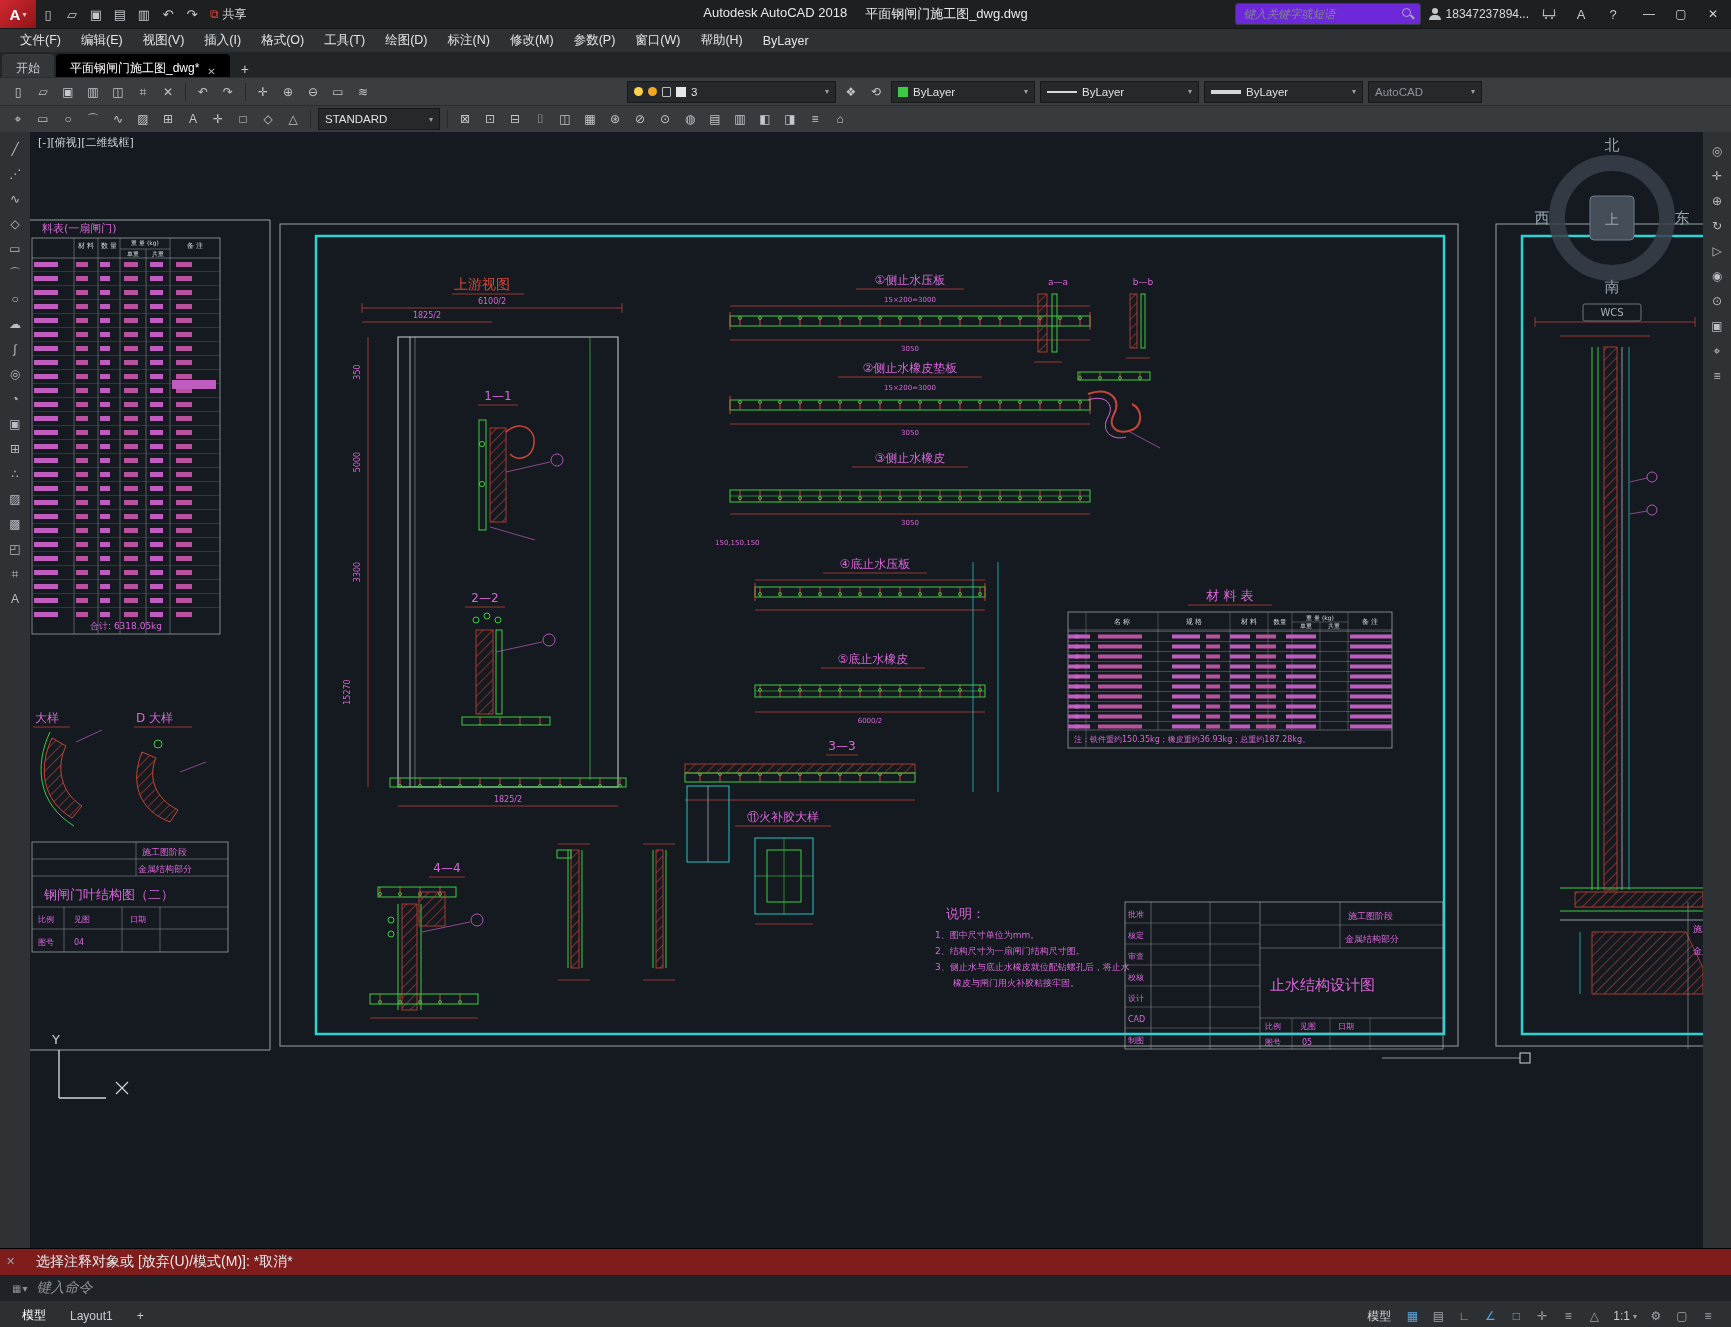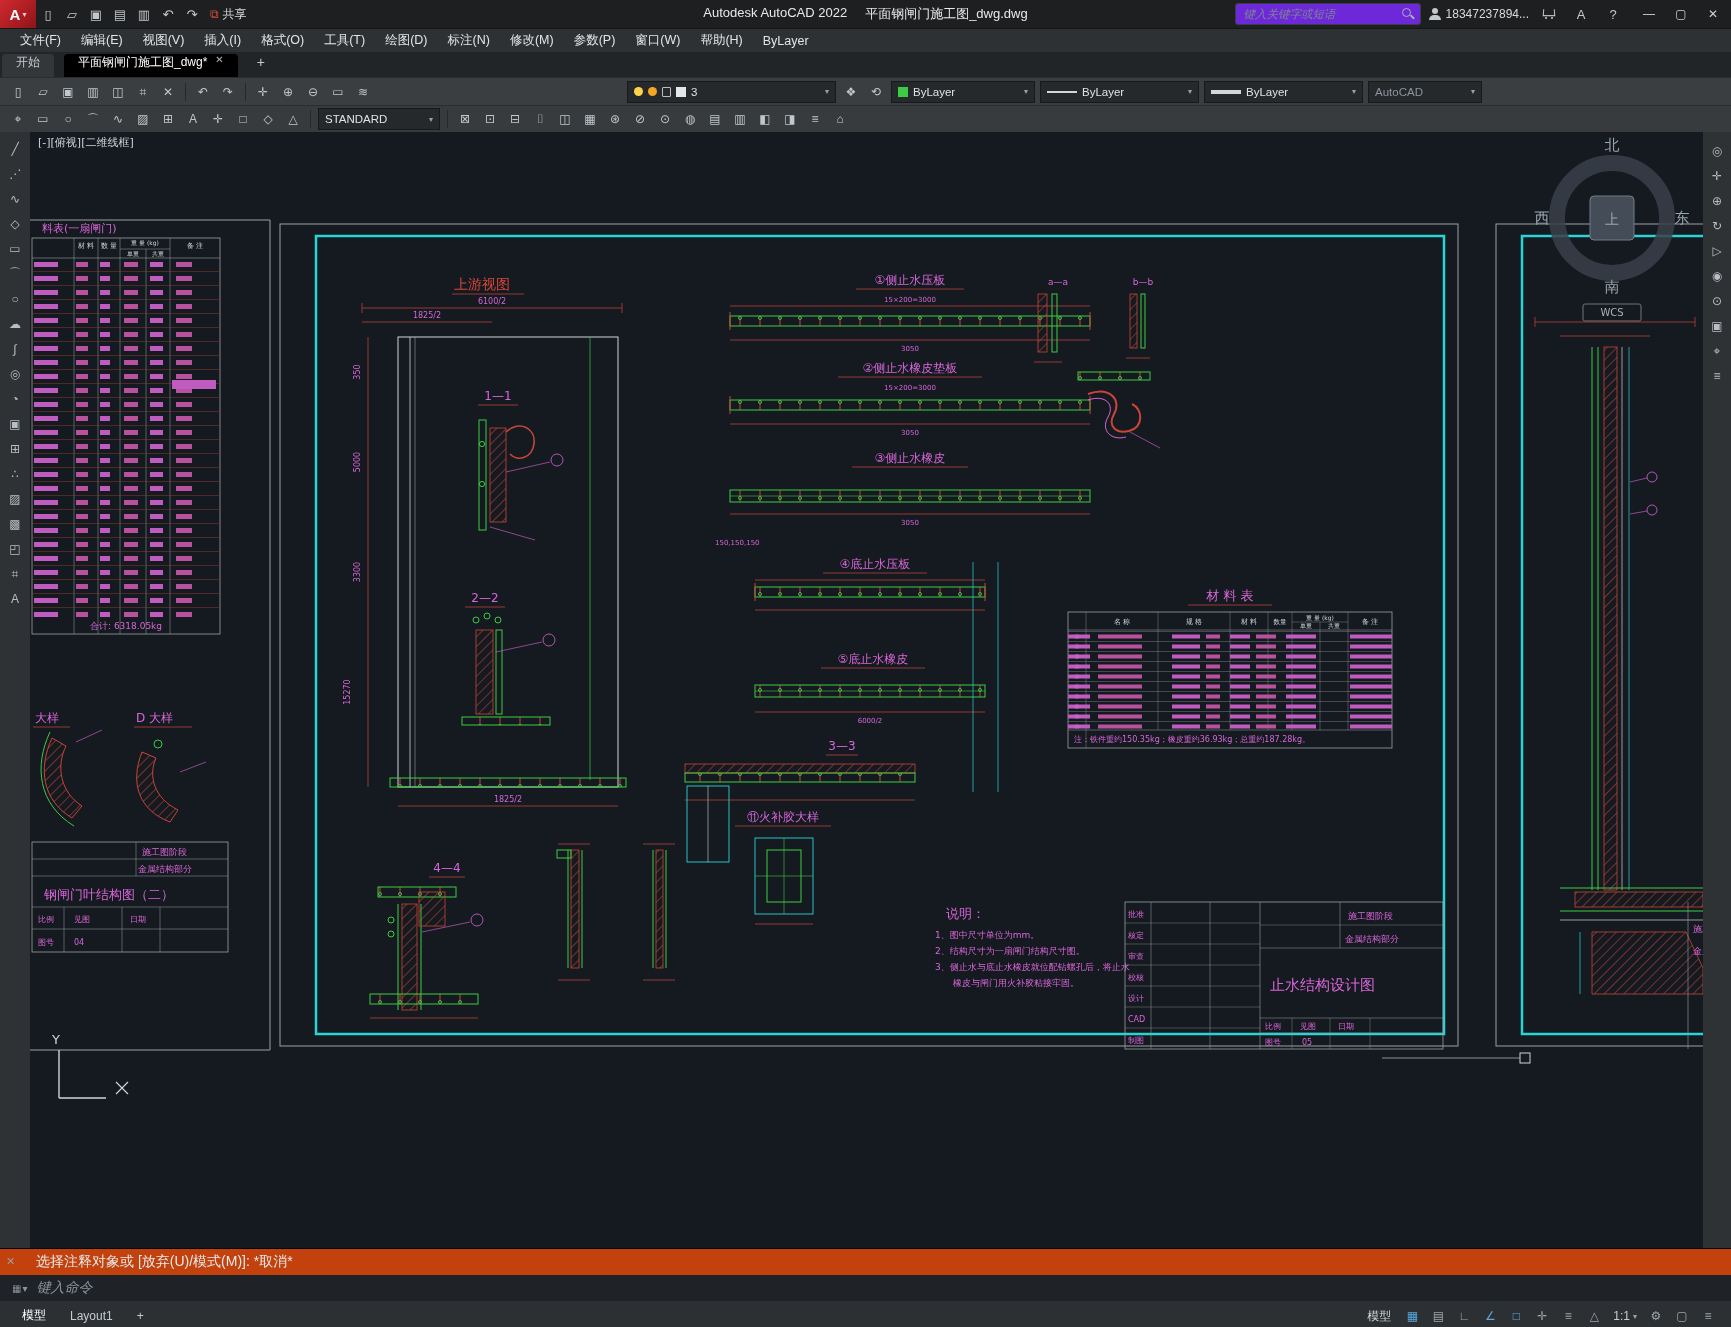--- a/index.html
+++ b/index.html
@@ -23,21 +23,21 @@
   .person::after{content:"";position:absolute;left:0;top:7px;width:12px;height:5px;border-radius:6px 6px 0 0;background:#c3c8cc;}
   .cart{width:14px;height:12px;position:relative;display:inline-block;}
   .cart::before{content:"";position:absolute;left:1px;top:1px;width:10px;height:6px;border:1.5px solid #c3c8cc;border-top:none;transform:perspective(10px) rotateX(8deg);}
   .cart::after{content:"";position:absolute;left:3px;top:9px;width:2px;height:2px;background:#c3c8cc;border-radius:50%;box-shadow:6px 0 0 #c3c8cc;}
   .account{display:flex;align-items:center;gap:5px;font-size:12px;color:#d6dadd;}
   .wbtns{display:flex;}
   .wbtn{width:32px;height:28px;display:flex;align-items:center;justify-content:center;font-size:12px;color:#cfd3d7;}
   .menubar{height:23px;background:#2e3134;border-top:1px solid #141617;display:flex;align-items:center;padding-left:10px;}
   .mitem{padding:2px 10px;font-size:12.5px;color:#e2e5e8;}
   .tabbar{height:25px;background:#222528;display:flex;align-items:flex-end;padding-left:2px;}
-  .ftab{height:23px;display:flex;align-items:flex-start;padding:0 14px;font-size:12px;color:#c6cbd0;background:#33373a;border-radius:4px 4px 0 0;margin-right:10px;gap:8px;}
+  .ftab{height:23px;display:flex;align-items:flex-end;padding:0 14px;font-size:12px;color:#c6cbd0;background:#33373a;border-radius:4px 4px 0 0;margin-right:2px;gap:8px;}
   .ftab.active{background:#000000;color:#fff;}
   .ftab.add{padding:0 9px;background:transparent;font-size:14px;}
   .tclose{font-size:10px;color:#aeb4b9;}
   .ribbon1{height:27px;background:#3a3e41;border-top:1px solid #2a2d30;display:flex;align-items:center;padding:0 6px;gap:1px;}
   .ribbon2{height:26px;background:#373b3e;border-top:1px solid #2a2d30;display:flex;align-items:center;padding:0 6px;gap:1px;}
   .rico{width:24px;height:22px;display:flex;align-items:center;justify-content:center;font-size:12px;color:#c2c7cb;border-radius:2px;}
   .sep{width:1px;height:18px;background:#26292c;margin:0 4px;}
   .combo{height:20px;background:#26292c;border:1px solid #17191b;display:flex;align-items:center;gap:5px;padding:0 6px;color:#dfe2e5;font-size:11.5px;margin:0 2px;}
   .combo .arrow{margin-left:auto;font-size:8px;color:#9aa0a5;}
   .combo.layer{width:195px;}
@@ -72,21 +72,21 @@
   .g{stroke:#3ecb44;}
   .c{stroke:#2ad4d4;}
   .w{stroke:#cfd4d8;}
   .w0{stroke:#9aa0a4;}
   .m{stroke:#d966d9;}
   .dim{stroke:#b8423a;stroke-width:0.8;}
   .dimm{stroke:#c05cc0;stroke-width:0.7;}
   .gs{stroke:#3ecb44;}
   .cmdarea{height:52px;background:#1f2327;border-top:1px solid #000;position:relative;}
   .cmd-close{position:absolute;left:6px;top:6px;font-size:11px;color:#9aa0a5;}
-  .cmd-hist{height:26px;background:#c2410c;display:flex;align-items:center;padding-left:36px;color:#e8eaec;font-size:14px;}
+  .cmd-hist{height:26px;background:#7f1d1d;display:flex;align-items:center;padding-left:36px;color:#e8eaec;font-size:14px;}
   .cmd-input{height:26px;display:flex;align-items:center;gap:8px;padding-left:12px;}
   .cmd-ico{font-size:10px;color:#8b9298;letter-spacing:1px;}
   .cmd-prompt{color:#8b9298;font-size:14px;font-style:italic;}
   .statusbar{height:30px;background:#2c3033;display:flex;align-items:center;padding:0 10px;font-size:12px;color:#c6cbd0;}
   .stab{padding:5px 12px;cursor:default;}
   .stab.active{color:#fff;border-bottom:2px solid #4da2dc;}
   .sspacer{flex:1;}
   .sico{min-width:24px;height:22px;display:flex;align-items:center;justify-content:center;font-size:12px;color:#9fa6ac;margin:0 1px;}
   .sico.blue{color:#58a6dc;}
   .sbtn-txt{padding:3px 8px;color:#cfd4d8;}
@@ -106,21 +106,21 @@
   <span class="tico">▣</span>
   <span class="tico">▤</span>
   <span class="tico">▥</span>
   <span class="tico">↶</span>
   <span class="tico">↷</span>
   <div class="share">
     <span class="share-ico">⧉</span>
     <span>共享</span>
   </div>
   <div class="tb-title">
-    <span>Autodesk AutoCAD 2022</span>
+    <span>Autodesk AutoCAD 2018</span>
     <span>平面钢闸门施工图_dwg.dwg</span>
   </div>
   <div class="tb-right">
     <div class="search">
       <input class="search-input" placeholder="键入关键字或短语" style="">
       <span class="mag"></span>
     </div>
     <div class="account">
       <span class="person"></span>
       <span>18347237894...</span>

